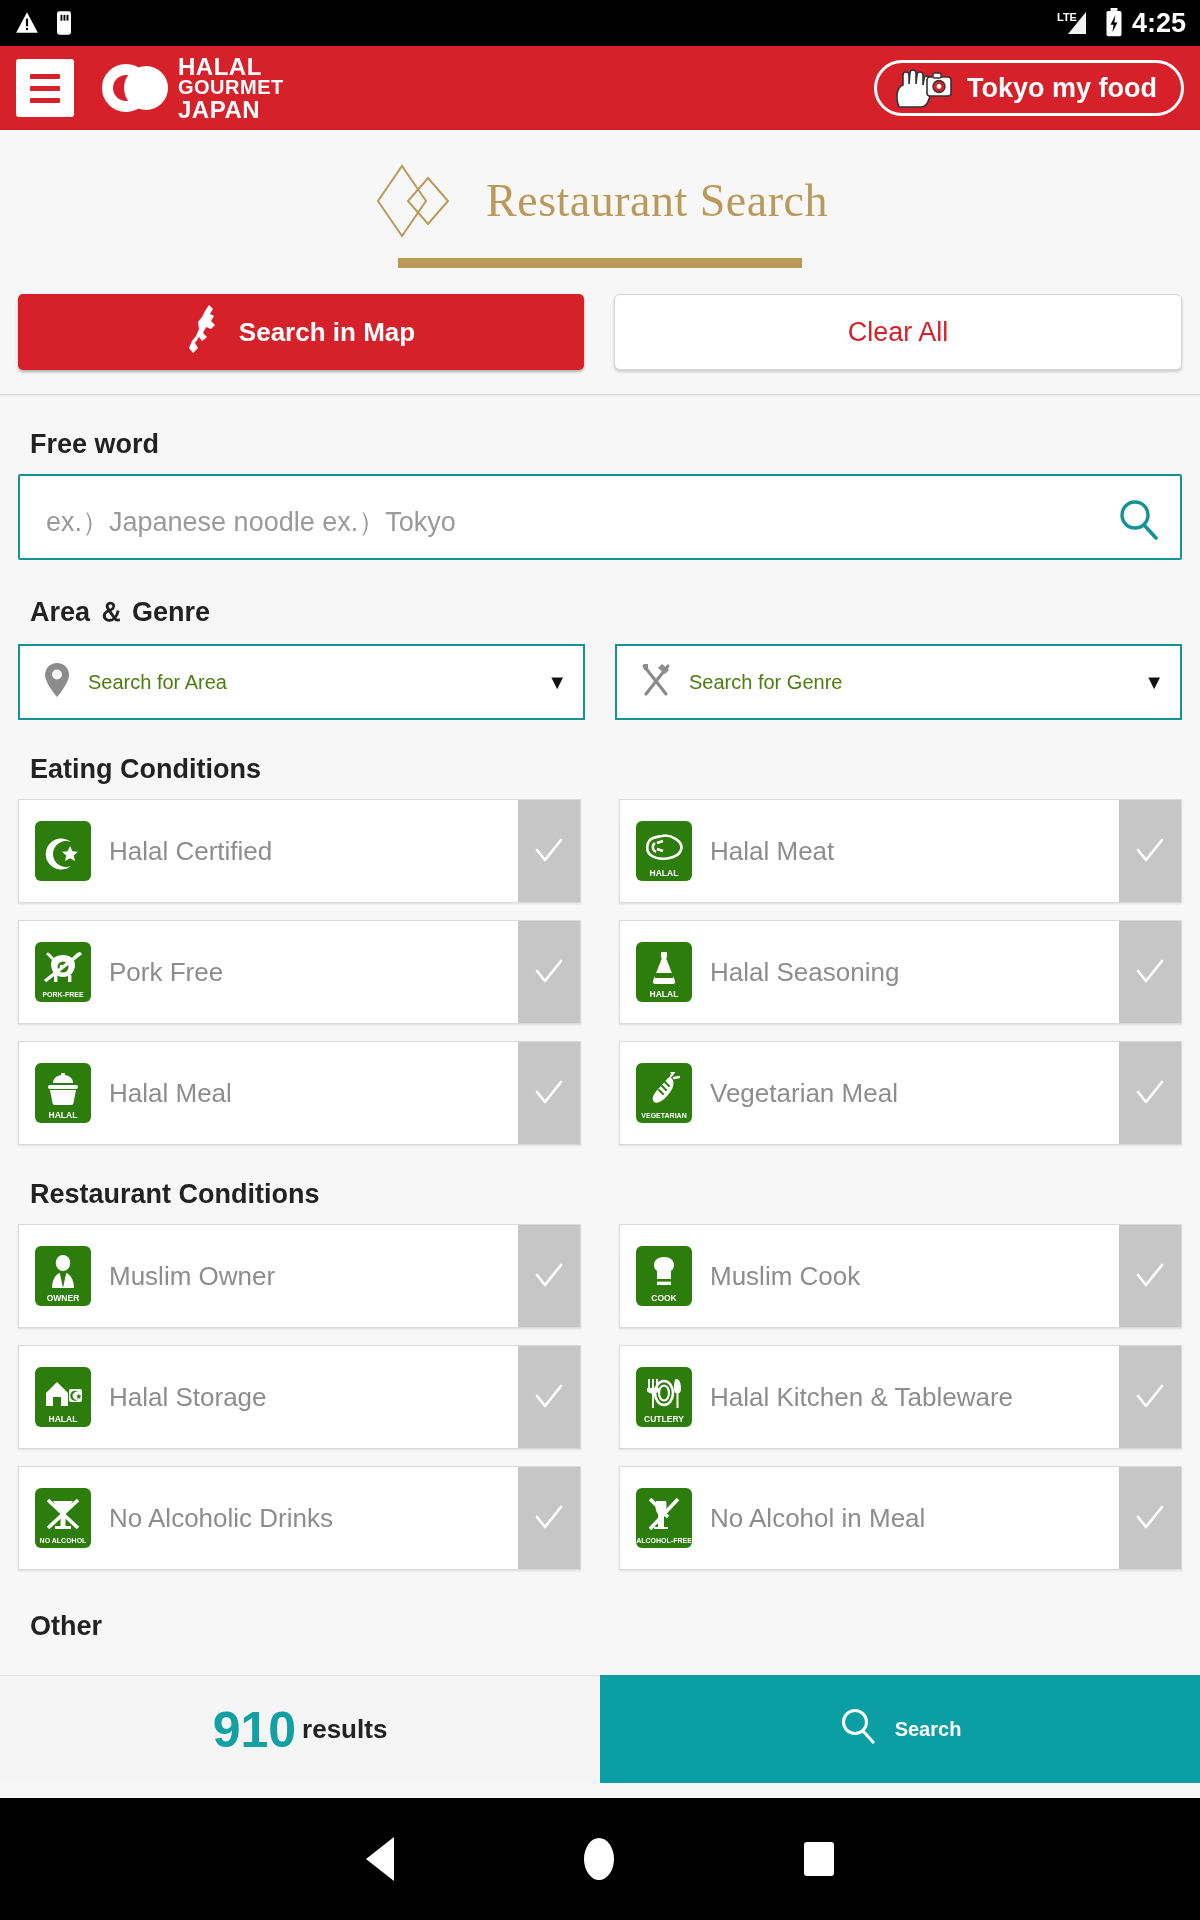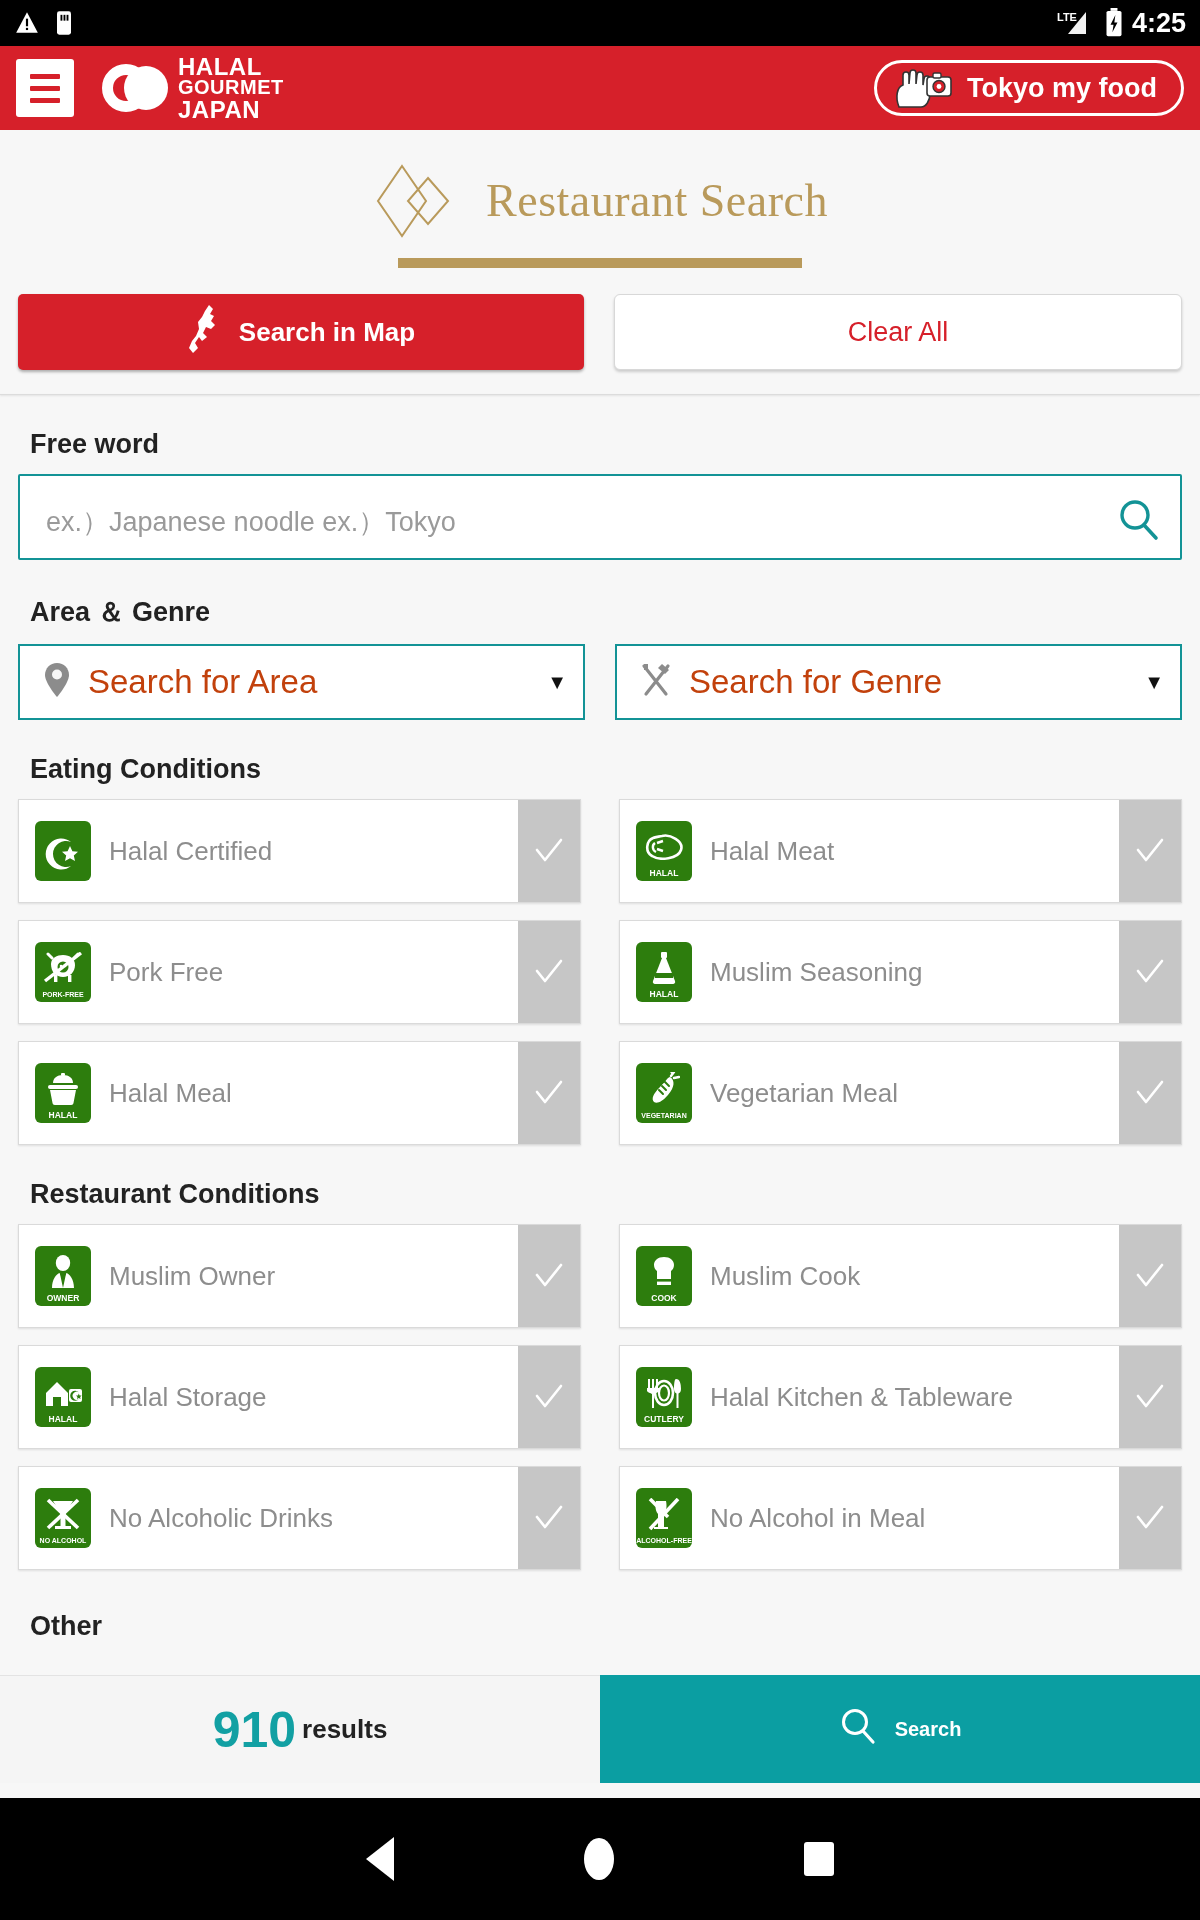--- a/index.html
+++ b/index.html
@@ -87,21 +87,21 @@
     height: 86px; background: #fff; border: 2px solid #139396; border-radius: 2px;
     display: flex; align-items: center; padding: 9px 18px 0 26px;
   }
   .freeword .ph { color: #9a9a9a; font-size: 27px; flex: 1; }
 
   .selects { display: flex; gap: 30px; margin-top: 4px; }
   .sel {
     flex: 1; height: 76px; background: #fff; border: 2px solid #139396;
     display: flex; align-items: center; padding: 0 16px 0 22px; gap: 16px;
   }
-  .sel .lbl { font-size: 33px; color: #c2410c; }
+  .sel .lbl { font-size: 20px; color: #4d7c0f; }
   .sel .caret { margin-left: auto; font-size: 20px; color: #111; }
 
   
   .cond-grid { display: grid; grid-template-columns: 1fr 1fr; column-gap: 38px; row-gap: 17px; }
   .cond {
     display: flex; align-items: stretch; height: 104px;
     background: #fff; border: 1px solid #dadada;
     box-shadow: 0 1px 2px rgba(0,0,0,.10);
   }
   .cond .inner { flex: 1; display: flex; align-items: center; padding-left: 16px; gap: 18px; }
@@ -363,21 +363,21 @@
             <div class="badge">
               <span class="glyph">
                 <svg width="26" height="34" viewBox="0 0 26 34">
                   <rect x="10" y="1" width="6" height="6" rx="1" fill="#fff"></rect>
                   <path d="M11 7 L15 7 L24 30 C24.6 31.6 23.6 33 22 33 L4 33 C2.4 33 1.4 31.6 2 30 Z" fill="#fff"></path>
                   <rect x="4" y="22" width="18" height="5" fill="#2d7d0d"></rect>
                 </svg>
               </span>
               <span class="cap">HALAL</span>
             </div>
-            <span class="cname">Muslim Seasoning</span>
+            <span class="cname">Halal Seasoning</span>
           </div>
           <div class="chk">
             <svg width="34" height="34" viewBox="0 0 34 34">
               <path d="M5 16 L13 26 L29 6" fill="none" stroke="#fff" stroke-width="2.6" stroke-linecap="round" stroke-linejoin="round"></path>
             </svg>
           </div>
         </div>
         <div class="cond">
           <div class="inner">
             <div class="badge">

